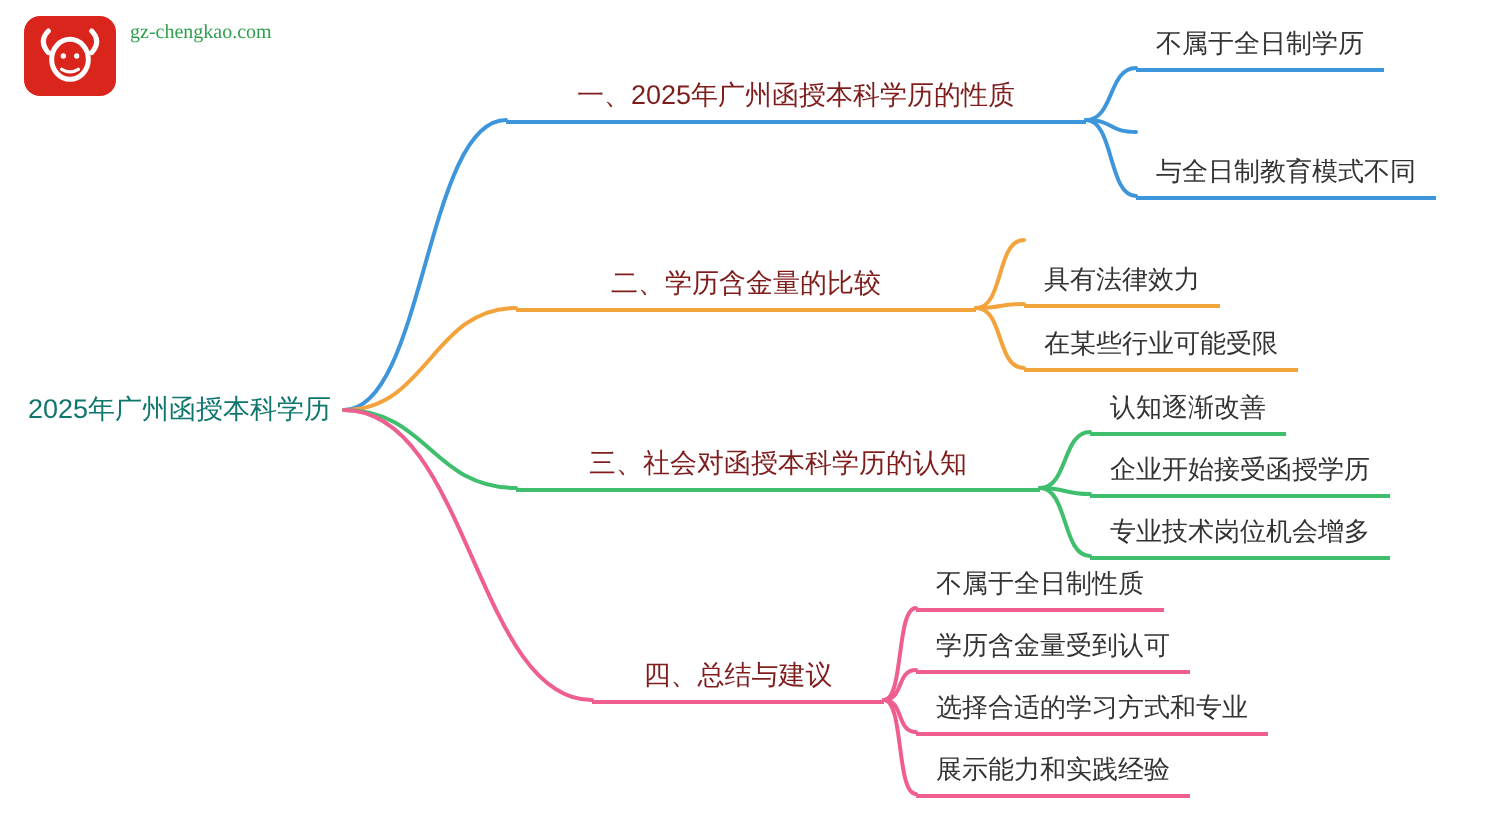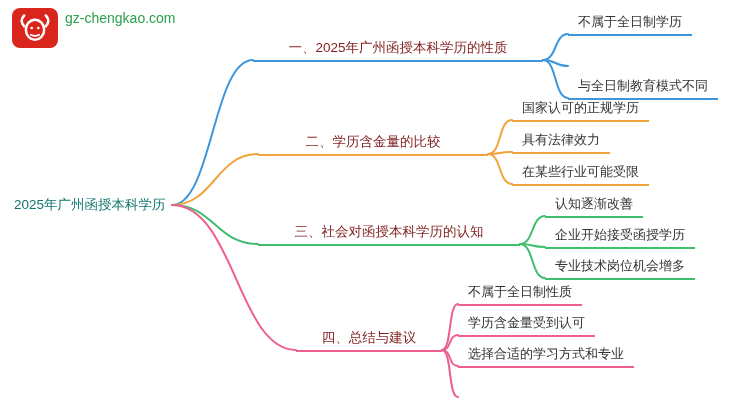--- a/index.html
+++ b/index.html
@@ -10,21 +10,21 @@
   svg.links{position:absolute;left:0;top:0;width:750px;height:410px;pointer-events:none;}
   svg.links path{fill:none;stroke-width:2;stroke-linecap:round;}
 
   
   .logo{position:absolute;left:12px;top:8px;display:flex;align-items:flex-start;cursor:pointer;}
   .logo-badge{
     width:46px;height:40px;border-radius:8px;display:flex;align-items:center;justify-content:center;
   }
   .logo-text{margin-left:7px;line-height:1.1;}
   .brand{font-size:15px;font-weight:bold;letter-spacing:1px;margin-top:4px;}
-  .domain{font-size:14px;margin-top:3px;}
+  .domain{font-size:10px;margin-top:3px;font-family:Liberation Serif, serif;}
 
   
   .root-node{
     position:absolute;left:14px;top:196px;width:160px;
     font-size:13.5px;line-height:18px;color:#0f766e;white-space:nowrap;
   }
   .branch-label{
     position:absolute;font-size:13.5px;line-height:19px;text-align:center;
     padding-bottom:3px;border-bottom:2px solid #999;white-space:nowrap;color:#7f1d1d;
   }
@@ -82,25 +82,25 @@
   <div class="root-node">2025年广州函授本科学历</div>
 
   <div class="branch-label" style="left: 253px; top: 38px; width: 290px; border-bottom-color: rgb(61, 150, 220);">一、2025年广州函授本科学历的性质</div>
   <div class="branch-label" style="left: 258px; top: 132px; width: 230px; border-bottom-color: rgb(242, 163, 60);">二、学历含金量的比较</div>
   <div class="branch-label" style="left: 258px; top: 222px; width: 262px; border-bottom-color: rgb(63, 190, 110);">三、社会对函授本科学历的认知</div>
   <div class="branch-label" style="left: 296px; top: 328px; width: 146px; border-bottom-color: rgb(238, 94, 143);">四、总结与建议</div>
 
   <div class="leaf" style="left: 568px; top: 10px; border-bottom-color: rgb(61, 150, 220);">不属于全日制学历</div>
   <div class="leaf" style="left: 568px; top: 74px; border-bottom-color: rgb(61, 150, 220);">与全日制教育模式不同</div>
 
-  <div class="leaf" style="left: 512px; top: 96px; border-bottom-color: rgb(242, 163, 60);">国家认可的正规学历</div>
   <div class="leaf" style="left: 512px; top: 128px; border-bottom-color: rgb(242, 163, 60);">具有法律效力</div>
   <div class="leaf" style="left: 512px; top: 160px; border-bottom-color: rgb(242, 163, 60);">在某些行业可能受限</div>
 
   <div class="leaf" style="left: 545px; top: 192px; border-bottom-color: rgb(63, 190, 110);">认知逐渐改善</div>
   <div class="leaf" style="left: 545px; top: 223px; border-bottom-color: rgb(63, 190, 110);">企业开始接受函授学历</div>
   <div class="leaf" style="left: 545px; top: 254px; border-bottom-color: rgb(63, 190, 110);">专业技术岗位机会增多</div>
 
   <div class="leaf" style="left: 458px; top: 280px; border-bottom-color: rgb(238, 94, 143);">不属于全日制性质</div>
   <div class="leaf" style="left: 458px; top: 311px; border-bottom-color: rgb(238, 94, 143);">学历含金量受到认可</div>
   <div class="leaf" style="left: 458px; top: 342px; border-bottom-color: rgb(238, 94, 143);">选择合适的学习方式和专业</div>
+  <div class="leaf" style="left: 458px; top: 373px; border-bottom-color: rgb(238, 94, 143);">展示能力和实践经验</div>
 
 </div>
 
 </body></html>

